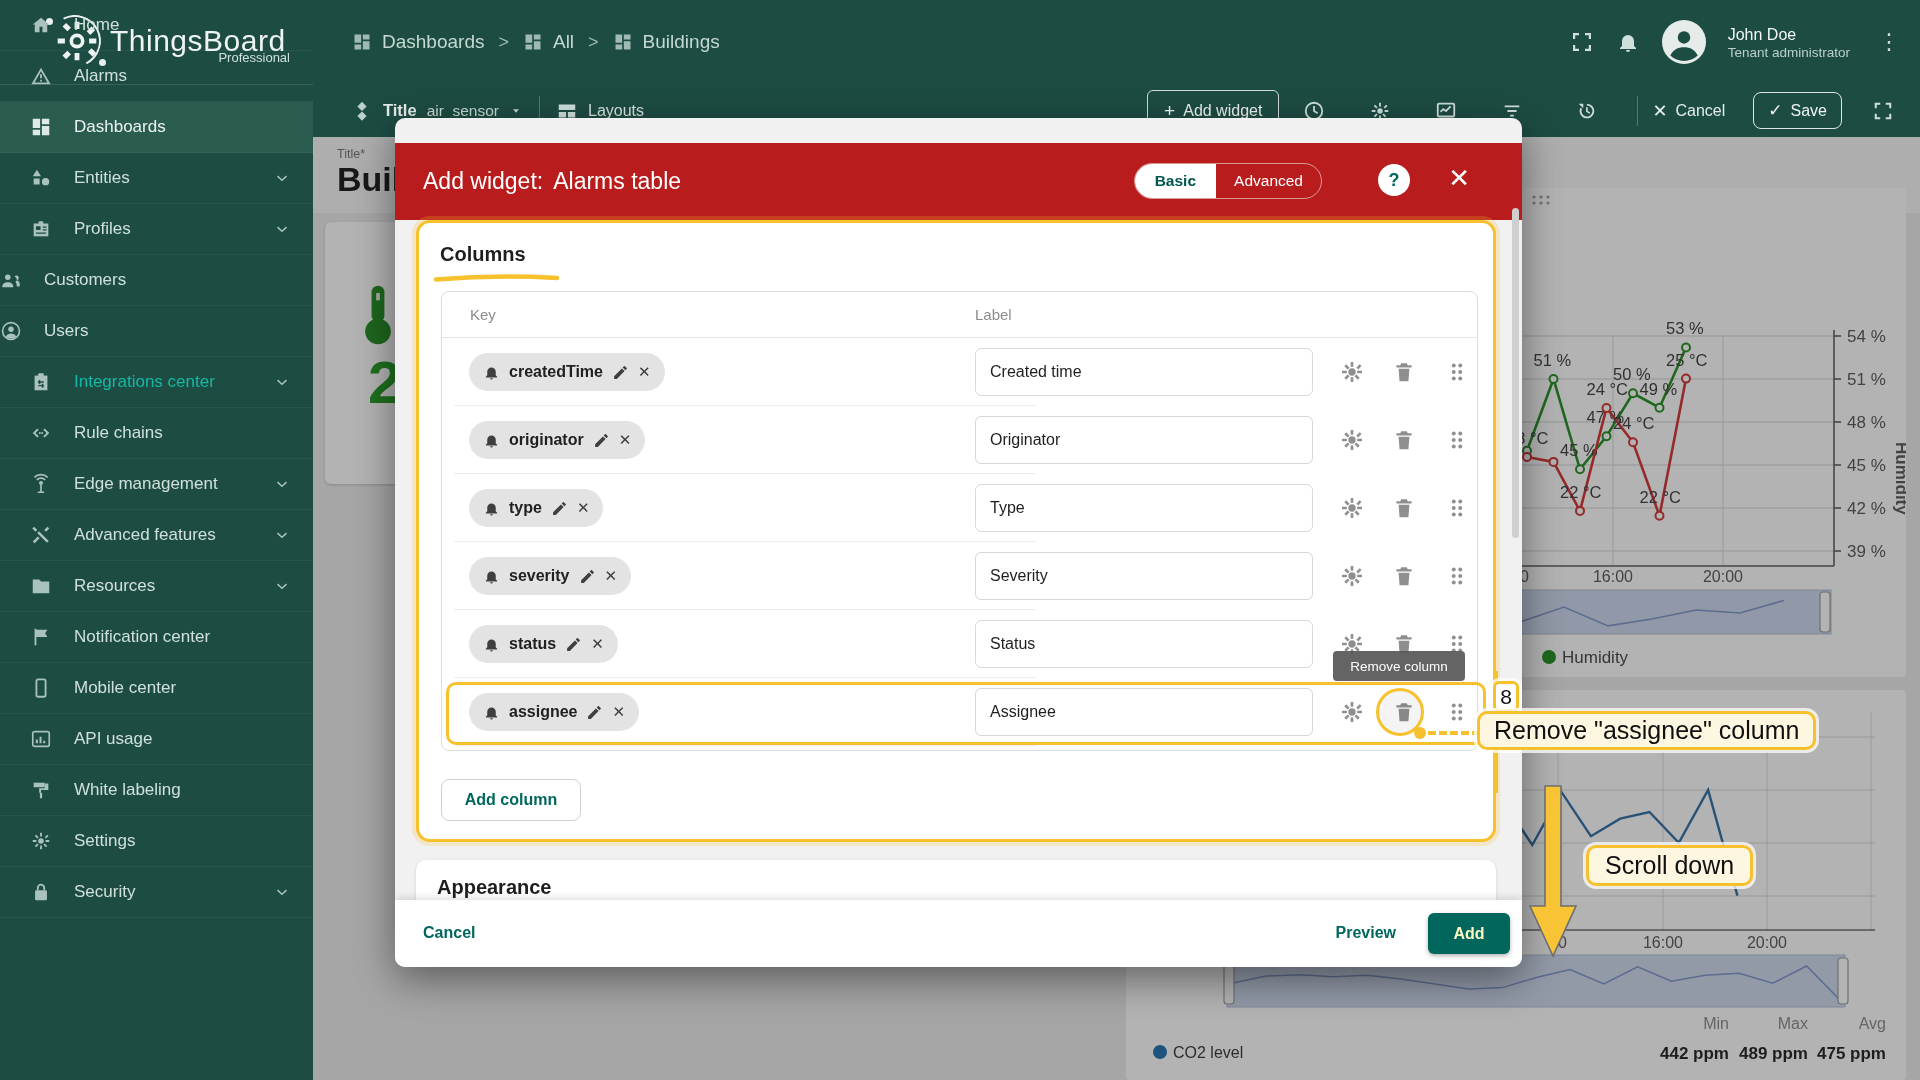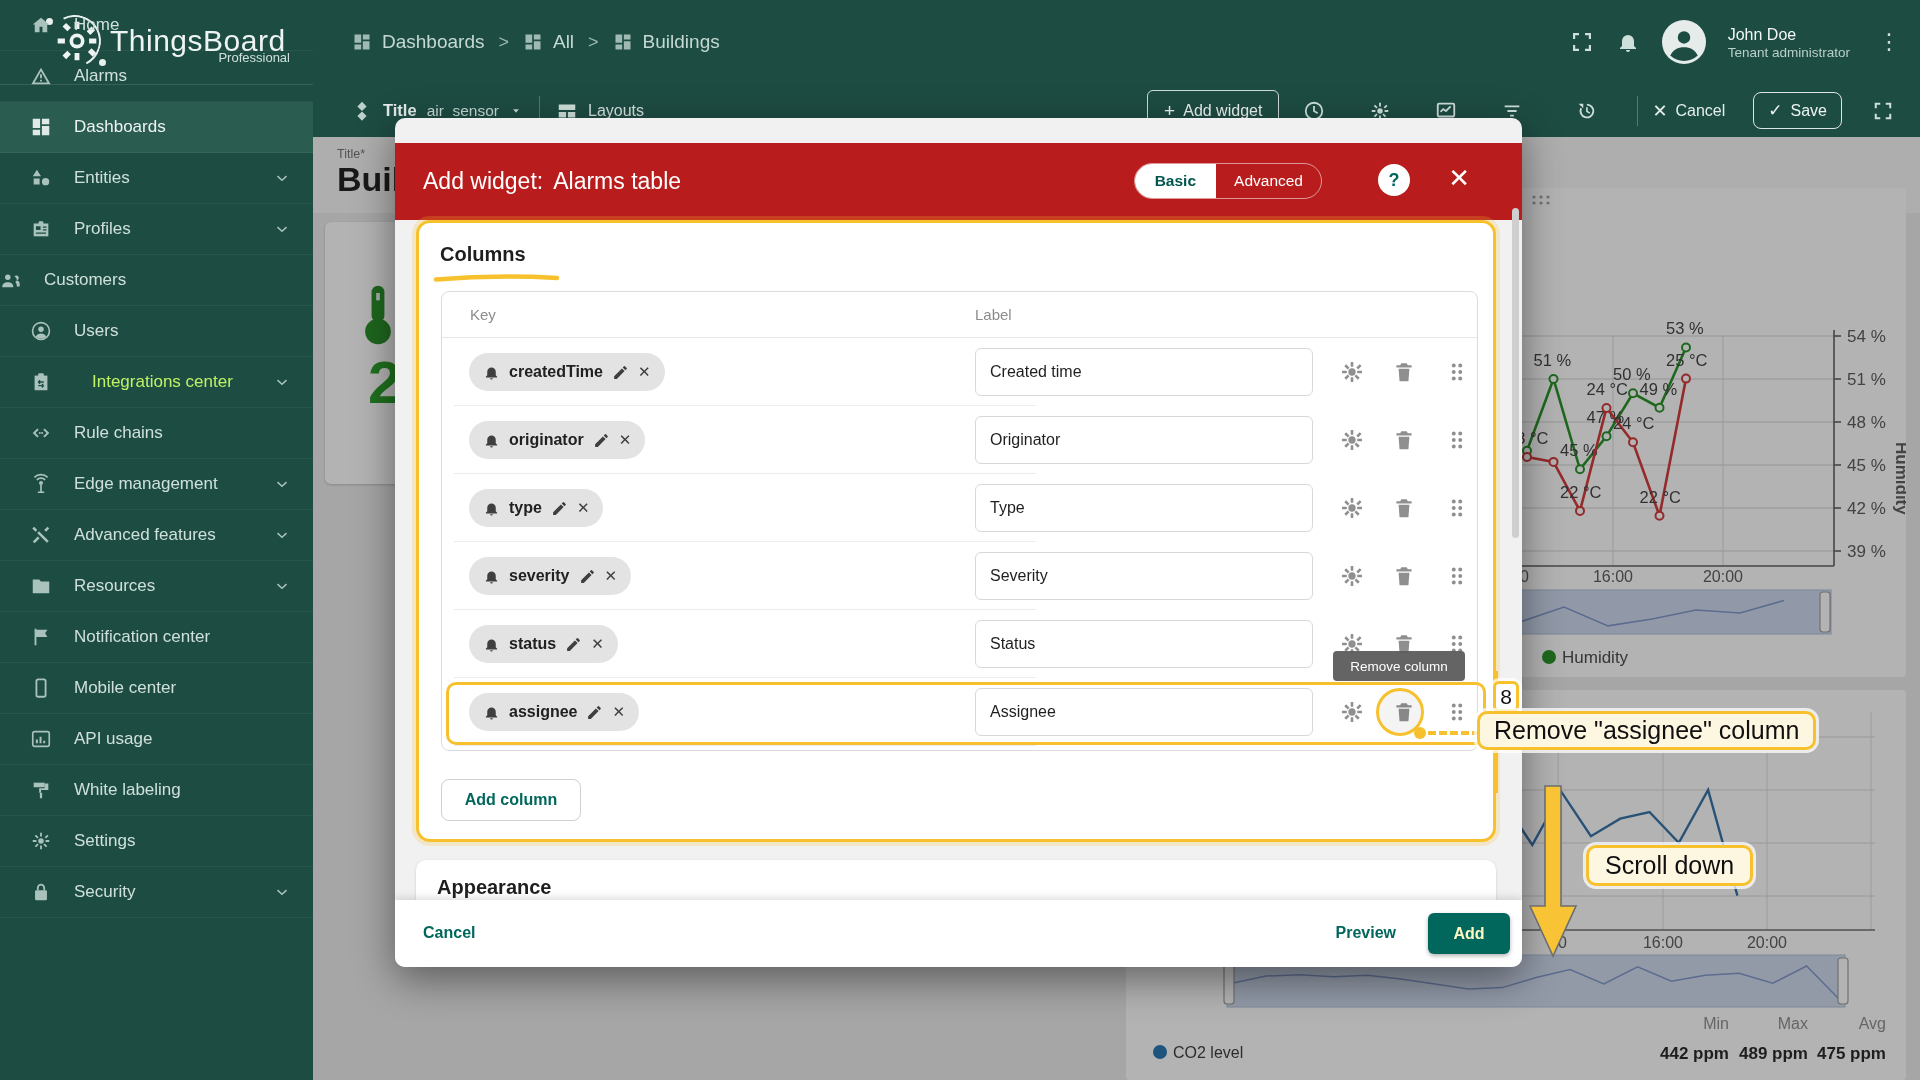--- a/index.html
+++ b/index.html
@@ -294,29 +294,29 @@
           <path d="M6 9.5 12 15l6-5.5" fill="none" stroke="currentColor" stroke-width="2"></path>
         </svg>
       </div>
       <div style="position: relative; height: 51px; display: flex; align-items: center; gap: 22px; font-size: 17px; color: rgb(207, 224, 219); border-bottom: 1px solid rgba(255, 255, 255, 0.055);">
         <svg viewBox="0 0 24 24" width="22" height="22" style="color: rgb(169, 194, 187);">
           <circle cx="8.5" cy="9" r="3" fill="currentColor"></circle>
           <path fill="currentColor" d="M2.5 19c0-3 3-4.6 6-4.6s6 1.6 6 4.6v1h-12zM15.8 8.3a2.6 2.6 0 1 1 2.4 4.1c1.9.6 3.3 1.9 3.3 3.9V19h-3.2v-1c0-1.6-.6-2.9-1.6-3.9 2-.4 2.7-3.6-.9-5.8z"></path>
         </svg>
         <span>Customers</span>
       </div>
-      <div style="position: relative; height: 51px; display: flex; align-items: center; padding-left: 30px; gap: 22px; font-size: 17px; color: rgb(207, 224, 219); border-bottom: 1px solid rgba(255, 255, 255, 0.055);">
+      <div style="position: relative; height: 51px; display: flex; align-items: center; gap: 22px; font-size: 17px; color: rgb(207, 224, 219); border-bottom: 1px solid rgba(255, 255, 255, 0.055);">
         <svg viewBox="0 0 24 24" width="22" height="22" style="color: rgb(169, 194, 187);">
           <circle cx="12" cy="12" r="9.2" fill="none" stroke="currentColor" stroke-width="1.8"></circle>
           <circle cx="12" cy="10" r="3" fill="currentColor"></circle>
           <path fill="currentColor" d="M6.2 18.2c1.1-2.4 3.4-3.4 5.8-3.4s4.7 1 5.8 3.4a9.2 9.2 0 0 1-11.6 0z"></path>
         </svg>
         <span>Users</span>
       </div>
-      <div style="position: relative; height: 51px; display: flex; align-items: center; padding-left: 30px; gap: 40px; font-size: 17px; color: #bef264; border-bottom: 1px solid rgba(255, 255, 255, 0.055);">
+      <div style="position: relative; height: 51px; display: flex; align-items: center; padding-left: 30px; gap: 22px; font-size: 17px; color: #14b8a6; border-bottom: 1px solid rgba(255, 255, 255, 0.055);">
         <svg viewBox="0 0 24 24" width="22" height="22" style="color: rgb(169, 194, 187);">
           <path fill="currentColor" d="M5 5h14v16H5z"></path>
           <rect x="9" y="2.5" width="6" height="4" rx="1" fill="currentColor"></rect>
           <path d="M9 12h6M9 12l2-2M9 12l2 2M15 16H9M15 16l-2-2M15 16l-2 2" stroke="#1d4c43" stroke-width="1.4" fill="none"></path>
         </svg>
         <span>Integrations center</span>
         <svg viewBox="0 0 24 24" width="18" height="18" style="position: absolute; right: 22px; color: rgb(169, 194, 187);">
           <path d="M6 9.5 12 15l6-5.5" fill="none" stroke="currentColor" stroke-width="2"></path>
         </svg>
       </div>

